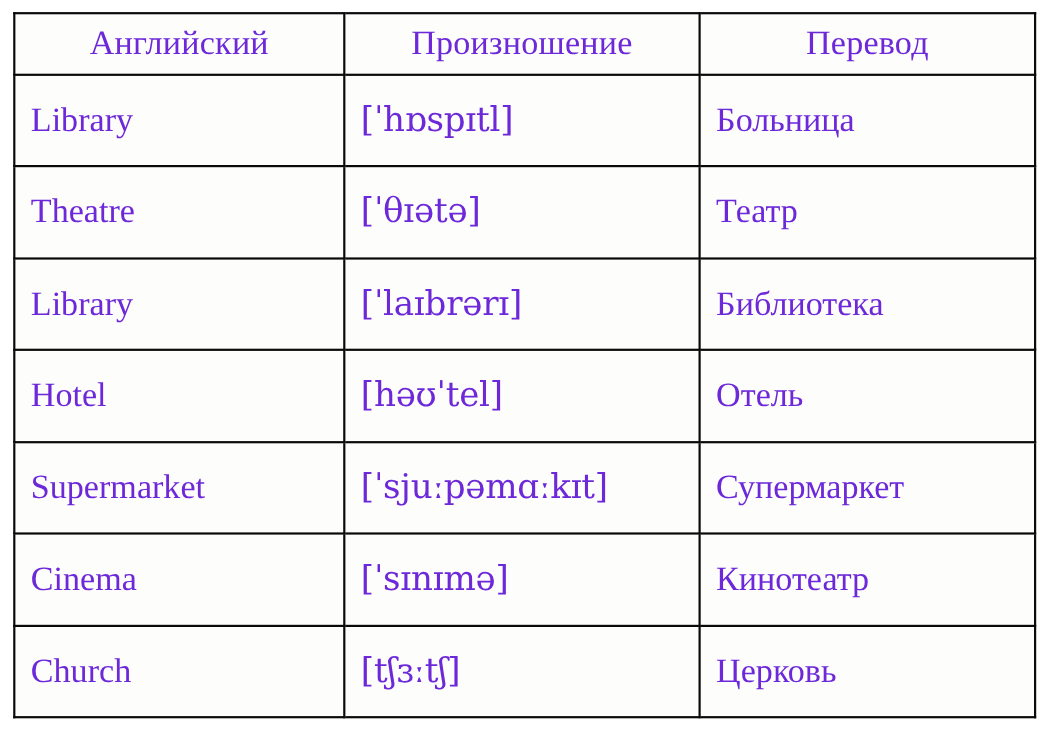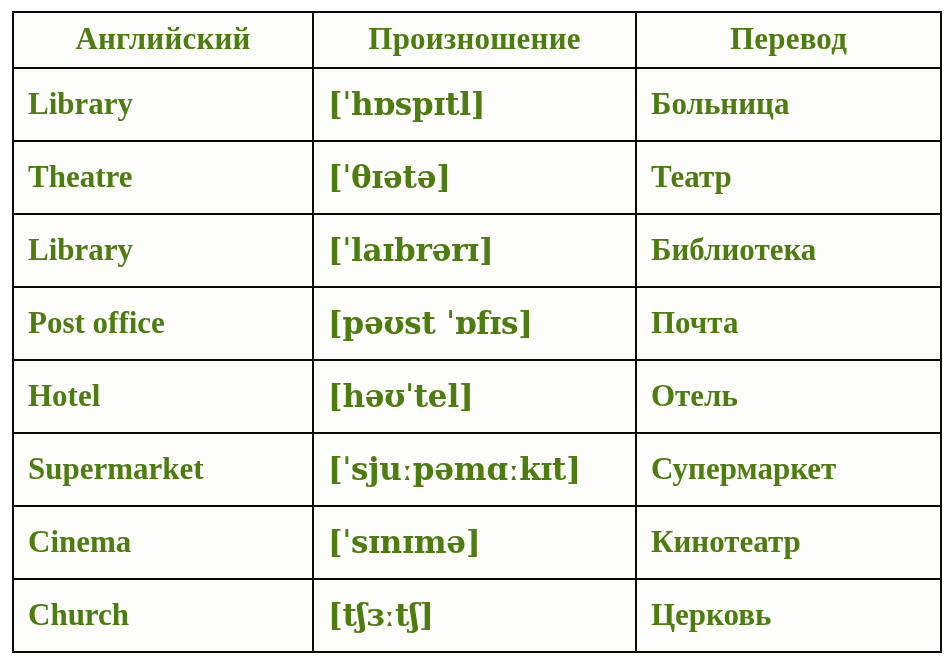--- a/index.html
+++ b/index.html
@@ -32,24 +32,24 @@
   }
 
   table.vocab col.col-en  { width: 300px; }
   table.vocab col.col-ipa { width: 323px; }
   table.vocab col.col-ru  { width: 305px; }
 
   table.vocab th,
   table.vocab td {
     border: 2px solid #0a0a0a;
     padding: 0 0 0 14px;
-    font-weight: bold;
+    font-weight: normal;
     font-size: 31px;
     line-height: 1.05;
-    color: #4d7c0f;
+    color: #6d28d9;
     height: 53.5px;
     vertical-align: middle;
     white-space: nowrap;
     overflow: hidden;
   }
 
   table.vocab thead th {
     text-align: center;
     padding-left: 0;
     font-size: 31px;
@@ -102,25 +102,20 @@
         <td class="en-cell">Theatre</td>
         <td class="ipa-cell">[ˈθɪətə]</td>
         <td class="ru-cell">Театр</td>
       </tr>
       <tr>
         <td class="en-cell">Library</td>
         <td class="ipa-cell">[ˈlaɪbrərɪ]</td>
         <td class="ru-cell">Библиотека</td>
       </tr>
       <tr>
-        <td class="en-cell">Post office</td>
-        <td class="ipa-cell">[pəʊst ˈɒfɪs]</td>
-        <td class="ru-cell">Почта</td>
-      </tr>
-      <tr>
         <td class="en-cell">Hotel</td>
         <td class="ipa-cell">[həʊˈtel]</td>
         <td class="ru-cell">Отель</td>
       </tr>
       <tr>
         <td class="en-cell">Supermarket</td>
         <td class="ipa-cell">[ˈsjuːpəmɑːkɪt]</td>
         <td class="ru-cell">Супермаркет</td>
       </tr>
       <tr>

